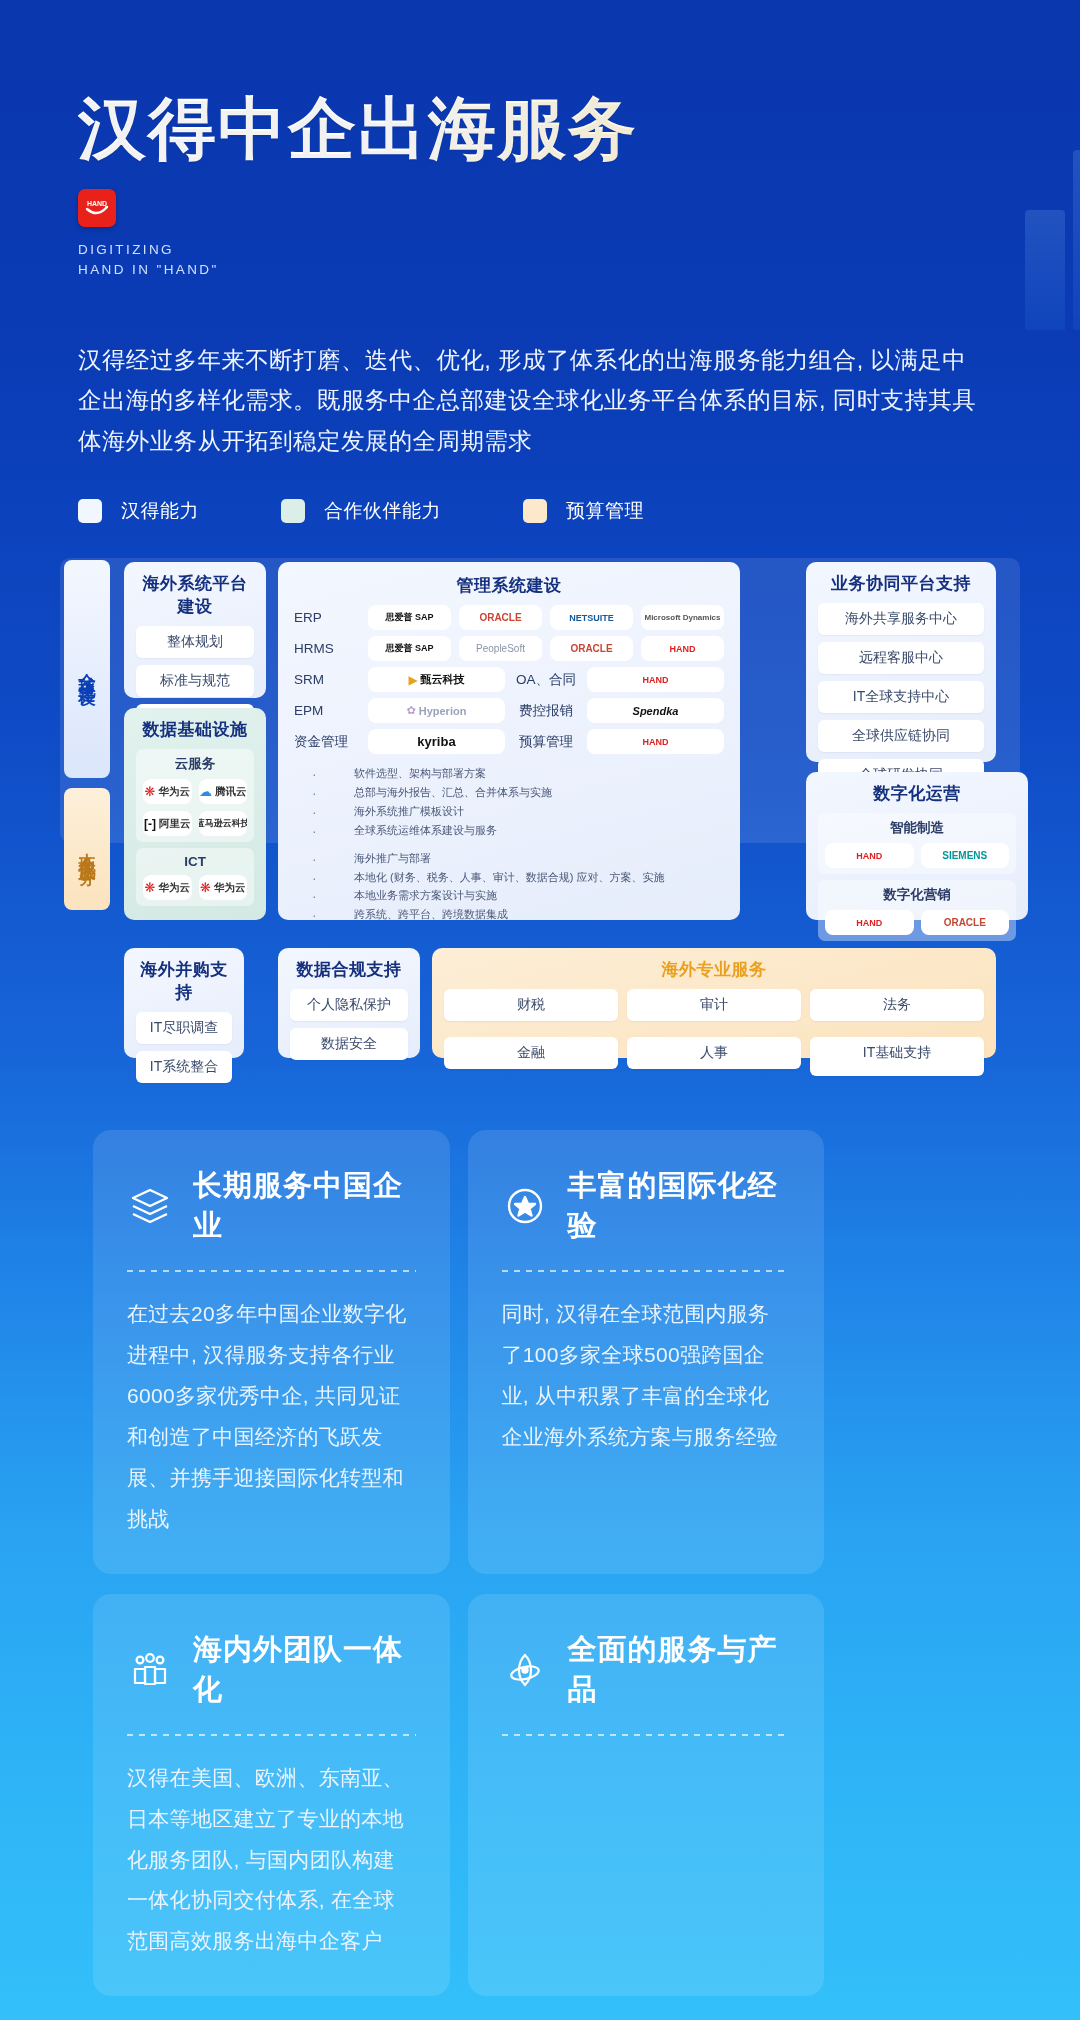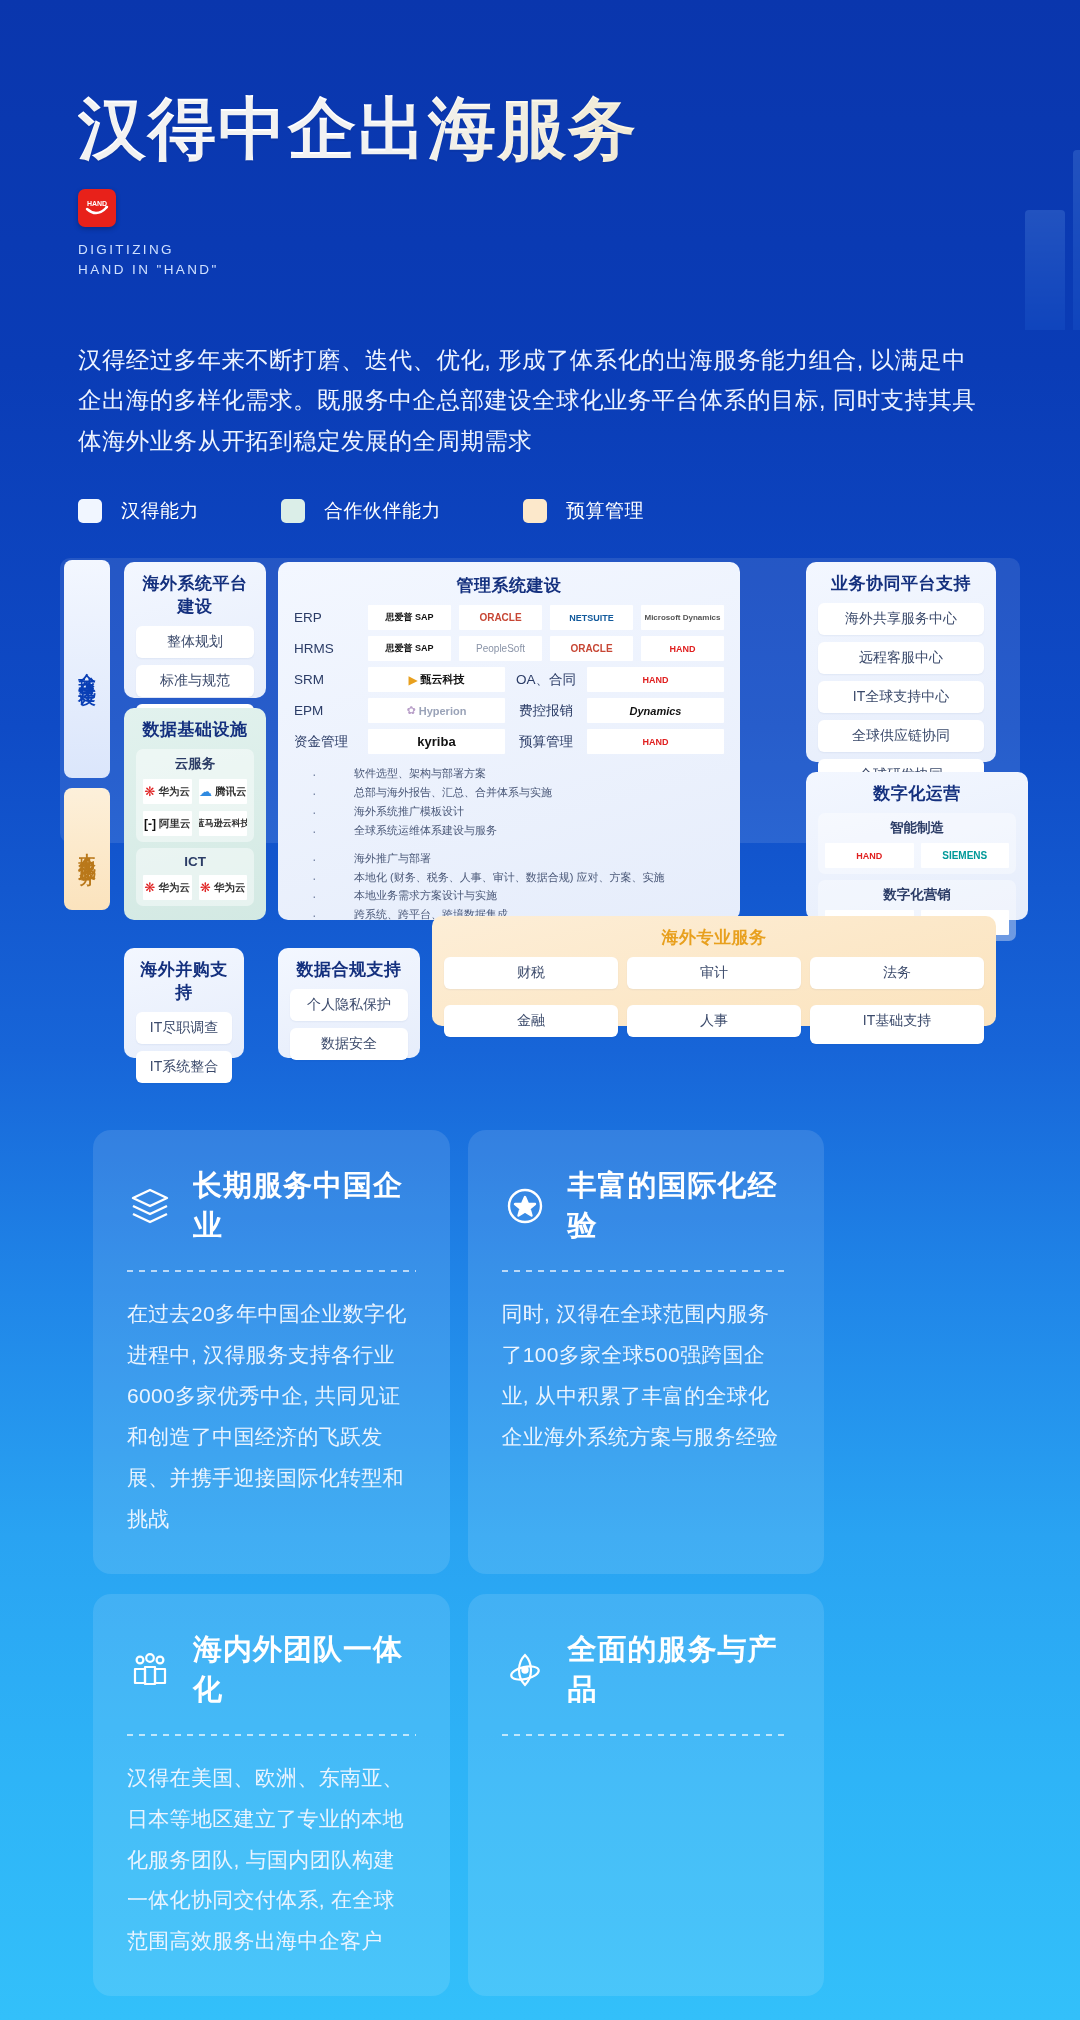--- a/index.html
+++ b/index.html
@@ -91,21 +91,21 @@
     background: #ffffff; border-radius: 6px; text-align: center;
     font-size: 14px; color: #3b4a6b; padding: 7px 4px; margin-bottom: 7px;
     box-shadow: 0 1px 2px rgba(20,48,126,.06);
   }
   .pill:last-child { margin-bottom: 0; }
 
   
   .grid-row { display:flex; align-items:center; gap: 8px; margin-bottom: 6px; }
   .gr-label { width: 66px; font-size: 13.5px; color:#2b3c66; flex: 0 0 auto; }
   .logo-box {
-    background:#fff; border-radius:1px; height: 25px; flex: 1 1 0;
+    background:#fff; border-radius:8px; height: 25px; flex: 1 1 0;
     display:flex; align-items:center; justify-content:center;
     font-size: 10.5px; font-weight:700; overflow:hidden; white-space:nowrap;
   }
   .logo-box.wide { flex: 2 1 0; }
   .bullets { margin-top: 10px; padding-left: 18px; }
   .bullets li {
     font-size: 11px; color:#4a5878; line-height: 1.72; list-style: none;
     position: relative; padding-left: 42px;
   }
   .bullets li:before {
@@ -272,21 +272,21 @@
       <div class="logo-box wide">
           <span style="color:#e02020;font-size:9px">HAND</span>
         </div>
     </div>
 
     <div class="grid-row">
       <div class="gr-label">EPM</div>
       <div class="logo-box wide"><span style="color:#b9a0c9;font-size:11px">✿</span>&nbsp;<span style="color:#9aa3b8;font-size:11px">Hyperion</span></div>
       <div class="gr-label" style="text-align:center">费控报销</div>
       <div class="logo-box wide">
-          <span style="color:#111;font-size:11px;font-style:italic">Dynamics</span>
+          <span style="color:#111;font-size:11px;font-style:italic">Spendka</span>
         </div>
     </div>
 
     <div class="grid-row">
       <div class="gr-label">资金管理</div>
       <div class="logo-box wide">
           <span style="color:#111;font-size:13px">kyriba</span>
         </div>
       <div class="gr-label" style="text-align:center">预算管理</div>
       <div class="logo-box wide">
@@ -347,21 +347,21 @@
     <div class="pill">IT尽职调查</div>
     <div class="pill">IT系统整合</div>
   </div>
 
   <div class="card card-white" style="left:278px; top:948px; width:142px; height:110px;">
     <div class="card-h">数据合规支持</div>
     <div class="pill">个人隐私保护</div>
     <div class="pill">数据安全</div>
   </div>
 
-  <div class="card card-amber" style="left:432px; top:916px; width:564px; height:110px;">
+  <div class="card card-amber" style="left:432px; top:948px; width:564px; height:110px;">
     <div class="card-h amber">海外专业服务</div>
     <div class="logo-grid3">
       <div class="pill">财税</div>
       <div class="pill">审计</div>
       <div class="pill">法务</div>
       <div class="pill">金融</div>
       <div class="pill">人事</div>
       <div class="pill">IT基础支持</div>
     </div>
   </div>

